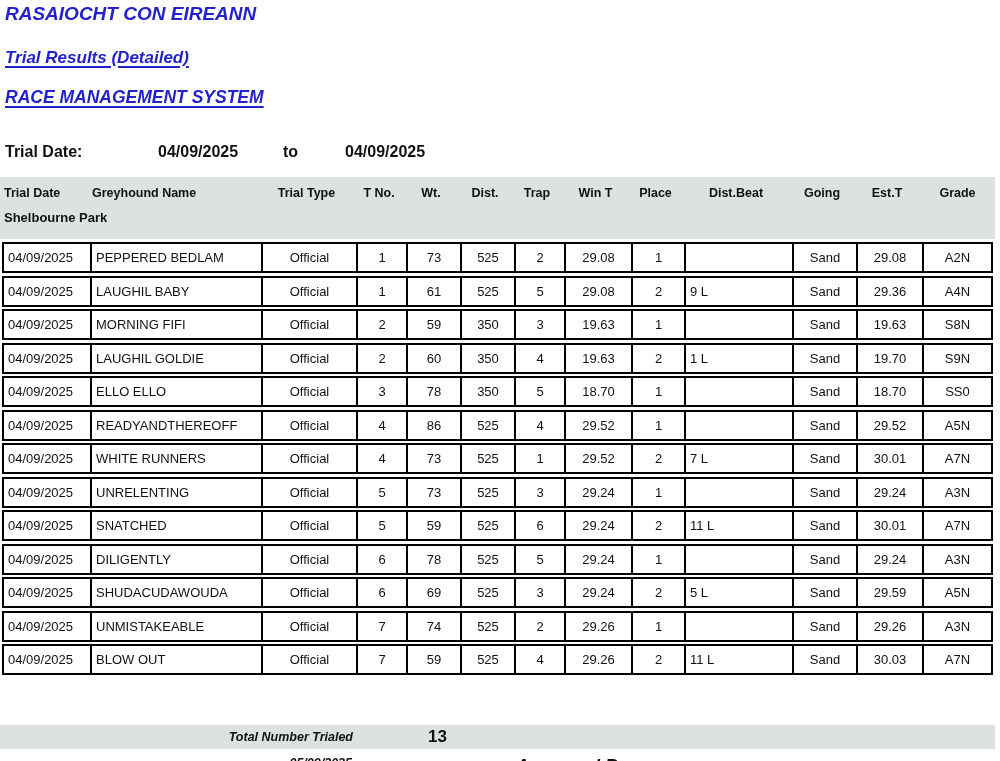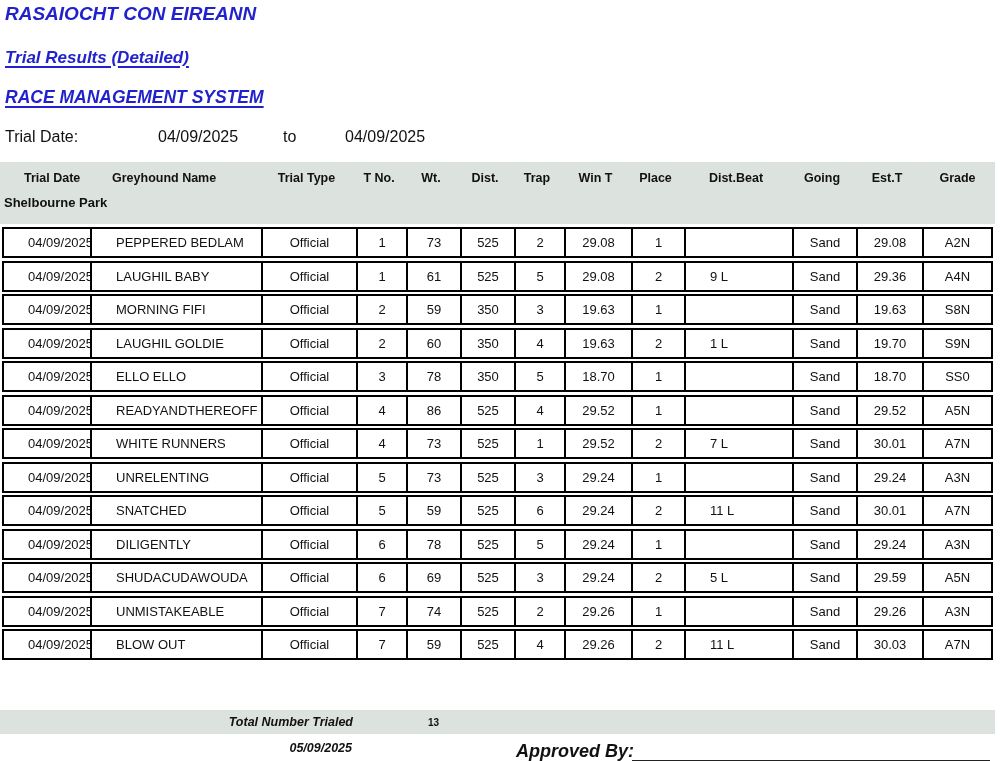--- a/index.html
+++ b/index.html
@@ -24,56 +24,56 @@
   }
   .h-rep {
     margin:24px 0 0 5px; font-size:17px; line-height:19px;
     font-weight:bold; font-style:italic; color:var(--accent);
     text-decoration:underline; text-decoration-thickness:2px; text-underline-offset:3px;
     display:inline-block;
   }
   .block { display:block; }
 
   
-  .filter-row { position:relative; height:22px; margin-top:21px; font-size:16px; font-weight:normal; }
+  .filter-row { position:relative; height:22px; margin-top:36px; font-size:16px; font-weight:bold; }
   .filter-row span { position:absolute; top:0; white-space:nowrap; }
   .f-label { left:5px; }
   .f-from  { left:158px; }
   .f-to    { left:283px; }
   .f-todate{ left:345px; }
 
   
   .grid {
     display:grid;
     grid-template-columns:88px 171px 95px 50px 54px 54px 50px 67px 53px 108px 64px 66px 1fr;
   }
   .band { background:var(--band); width:995px; }
   .thead-band { margin-top:12px; padding-top:6px; height:62px; }
   .hc { font-size:12.5px; font-weight:bold; line-height:16px; padding-top:2px; }
   .track-row { padding:9px 0 0 4px; font-size:13px; font-weight:bold; }
-  .al { text-align:left; padding-left:4px;margin-left:20px; }
+  .al { text-align:left; padding-left:4px; }
   .ac { text-align:center; }
 
   .tbody { margin-top:3px; width:991px; margin-left:2px; }
   .trow {
     height:31px; margin-bottom:2.5px; border:2px solid var(--line);
     background:#fff; align-items:center;
   }
   .cell {
     font-size:13px; line-height:27px; height:27px; overflow:hidden; white-space:nowrap;
     border-right:2px solid var(--line);
     display:flex; align-items:center; justify-content:center;
   }
   .cell.al { justify-content:flex-start; }
   .cell:last-child { border-right:none; }
 
   
   .total-band { margin-top:50px; height:24px; display:flex; align-items:center; }
   .total-label { margin-left:225px; width:128px; text-align:right; font-size:12.5px; font-weight:bold; font-style:italic; }
-  .total-value { margin-left:75px; font-size:10px; font-weight:bold; }
+  .total-value { margin-left:75px; font-size:17px; font-weight:bold; }
   .sign-row { position:relative; height:40px; }
   .print-date { position:absolute; left:222px; width:130px; top:7px; text-align:right; font-size:12.5px; font-weight:bold; font-style:italic; }
   .approved { position:absolute; left:516px; top:7px; font-size:18px; font-weight:bold; font-style:italic; }
   .sign-line { position:absolute; left:632px; top:26px; width:358px; height:0; border-top:2.5px solid #222; }
 </style>
 </head>
 <body>
 
 <div class="page">
 

